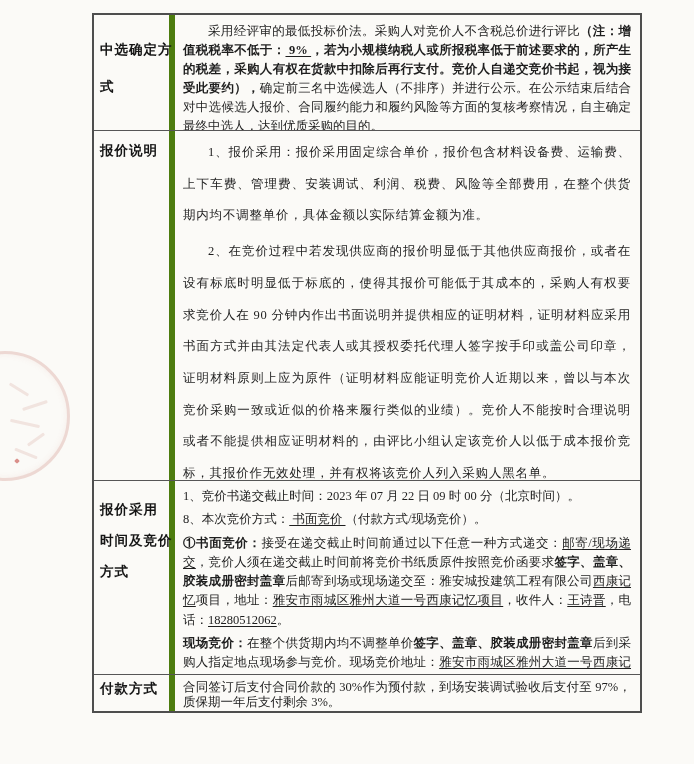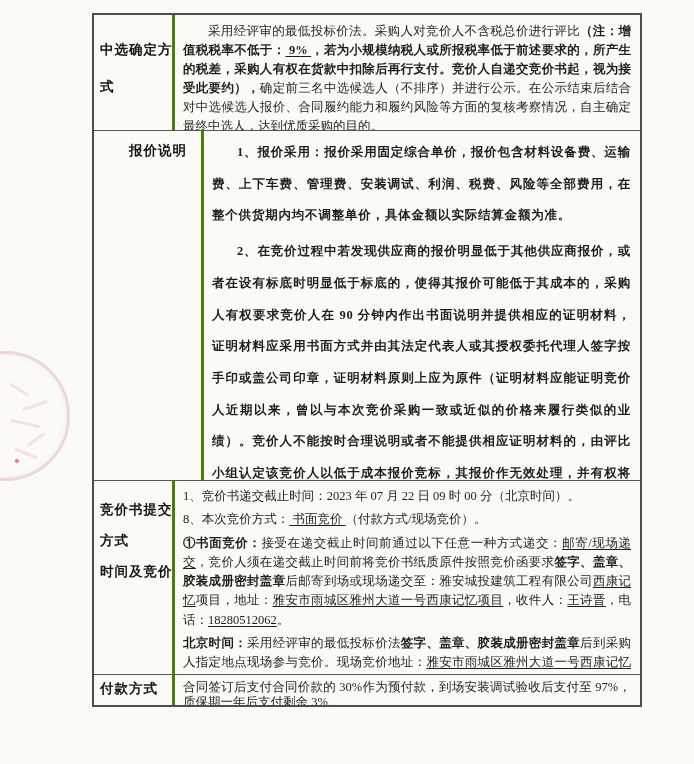--- a/index.html
+++ b/index.html
@@ -16,37 +16,37 @@
   .dtable{
     position:absolute;left:92px;top:13px;width:550px;
     border:2px solid #4e4e4e;
     box-sizing:border-box;
   }
   .trow{display:flex;box-sizing:border-box;overflow:hidden;}
   .trow + .trow{border-top:1px solid #565656;}
   .r0{height:115px}
   .r1{height:350px}
   .r2{height:194px}
-  .r3{height:31px}
+  .r3{height:37px}
   .tlabel{
     width:81px;min-width:81px;box-sizing:border-box;
-    border-right:3px solid #4d7c0f;
+    border-right:6px solid #4d7c0f;
     font-weight:bold;font-size:13.5px;letter-spacing:1px;
     padding-left:6px;color:#151515;
   }
   .tlabel-line{white-space:nowrap;}
   .r0 .tlabel{padding-top:16px;} .r0 .tlabel-line{line-height:37px;}
-  .r1 .tlabel{padding-top:11px;margin-left:29px;} .r1 .tlabel-line{line-height:18px;}
+  .r1 .tlabel{padding-top:11px;} .r1 .tlabel-line{line-height:18px;}
   .r2 .tlabel{padding-top:13px;} .r2 .tlabel-line{line-height:31px;}
   .r3 .tlabel{padding-top:6px;}  .r3 .tlabel-line{line-height:16px;}
   .tcontent{flex:1;box-sizing:border-box;padding:0 5px 0 4px;overflow:hidden;}
   .para{margin:4px;text-align:justify;font-size:12.5px;color:#1e1e1e;}
   .para.indent{text-indent:2em;}
   .r0 .tcontent{padding-top:3px;}  .r0 .para{line-height:19px;}
-  .r1 .tcontent{padding-top:2px;font-weight:bold;}  .r1 .para{line-height:31.7px;letter-spacing:0.8px;}
+  .r1 .tcontent{padding-top:2px;}  .r1 .para{line-height:31.7px;letter-spacing:0.8px;}
   .r2 .tcontent{padding-top:2px;}  .r2 .para{line-height:19.3px;}
   .r3 .tcontent{padding-top:1px;}  .r3 .para{line-height:14.5px;}
   .seg.b{font-weight:bold;}
   .seg.u{text-decoration:underline;text-underline-offset:2px;}
   
   .stamp{
     position:absolute;left:-60px;top:351px;width:124px;height:124px;
     border-radius:50%;
     border:3px solid rgba(198,118,108,0.26);
     box-shadow:inset 0 0 6px rgba(198,118,108,0.10);
@@ -88,29 +88,29 @@
         <div class="tlabel">
           <div class="tlabel-line">报价说明</div>
         </div>
         <div class="tcontent">
           <p class="para indent"><span class="seg">1、报价采用：报价采用固定综合单价，报价包含材料设备费、运输费、上下车费、管理费、安装调试、利润、税费、风险等全部费用，在整个供货期内均不调整单价，具体金额以实际结算金额为准。</span></p>
           <p class="para indent"><span class="seg">2、在竞价过程中若发现供应商的报价明显低于其他供应商报价，或者在设有标底时明显低于标底的，使得其报价可能低于其成本的，采购人有权要求竞价人在 90 分钟内作出书面说明并提供相应的证明材料，证明材料应采用书面方式并由其法定代表人或其授权委托代理人签字按手印或盖公司印章，证明材料原则上应为原件（证明材料应能证明竞价人近期以来，曾以与本次竞价采购一致或近似的价格来履行类似的业绩）。竞价人不能按时合理说明或者不能提供相应证明材料的，由评比小组认定该竞价人以低于成本报价竞标，其报价作无效处理，并有权将该竞价人列入采购人黑名单。</span></p>
         </div>
       </div>
       <div class="trow r2">
         <div class="tlabel">
-          <div class="tlabel-line">竞价书提交</div>
+          <div class="tlabel-line">报价采用</div>
+          <div class="tlabel-line">时间及竞价</div>
           <div class="tlabel-line">方式</div>
-          <div class="tlabel-line">时间及竞价</div>
         </div>
         <div class="tcontent">
           <p class="para"><span class="seg">1、竞价书递交截止时间：2023 年 07 月 22 日 09 时 00 分（北京时间）。</span></p>
           <p class="para"><span class="seg">8、本次竞价方式：</span><span class="seg u">&nbsp;书面竞价&nbsp;</span><span class="seg">（付款方式/现场竞价）。</span></p>
           <p class="para"><span class="seg b">①书面竞价：</span><span class="seg">接受在递交截止时间前通过以下任意一种方式递交：</span><span class="seg u">邮寄/现场递交</span><span class="seg">，竞价人须在递交截止时间前将竞价书纸质原件按照竞价函要求</span><span class="seg b">签字、盖章、胶装成册密封盖章</span><span class="seg">后邮寄到场或现场递交至：雅安城投建筑工程有限公司</span><span class="seg u">西康记忆</span><span class="seg">项目，地址：</span><span class="seg u">雅安市雨城区雅州大道一号西康记忆项目</span><span class="seg">，收件人：</span><span class="seg u">王诗晋</span><span class="seg">，电话：</span><span class="seg u">18280512062</span><span class="seg">。</span></p>
-          <p class="para"><span class="seg b">北京时间：</span><span class="seg">采用经评审的最低投标价法</span><span class="seg b">签字、盖章、胶装成册密封盖章</span><span class="seg">后到采购人指定地点现场参与竞价。现场竞价地址：</span><span class="seg u">雅安市雨城区雅州大道一号西康记忆项目</span><span class="seg">，②现场竞价：</span><span class="seg u">王诗晋 14746153938</span><span class="seg">。</span></p>
+          <p class="para"><span class="seg b">现场竞价：</span><span class="seg">在整个供货期内均不调整单价</span><span class="seg b">签字、盖章、胶装成册密封盖章</span><span class="seg">后到采购人指定地点现场参与竞价。现场竞价地址：</span><span class="seg u">雅安市雨城区雅州大道一号西康记忆项目</span><span class="seg">，②现场竞价：</span><span class="seg u">王诗晋 14746153938</span><span class="seg">。</span></p>
         </div>
       </div>
       <div class="trow r3">
         <div class="tlabel">
           <div class="tlabel-line">付款方式</div>
         </div>
         <div class="tcontent">
           <p class="para"><span class="seg">合同签订后支付合同价款的 30%作为预付款，到场安装调试验收后支付至 97%，质保期一年后支付剩余 3%。</span></p>
         </div>
       </div>

